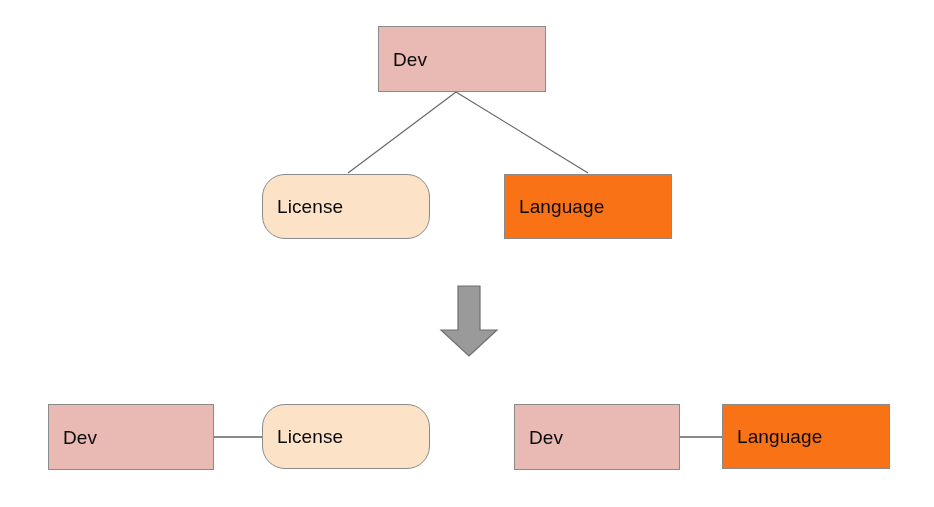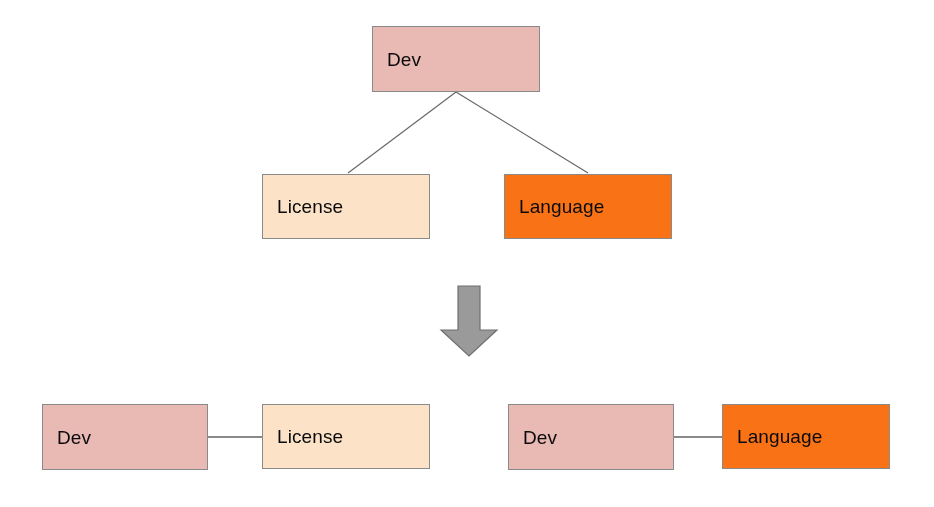--- a/index.html
+++ b/index.html
@@ -30,22 +30,22 @@
     white-space: nowrap;
   }
   .node.center-label {
     justify-content: flex-start;
     padding-left: 14px;
   }
   .node.pad-label {
     justify-content: flex-start;
     padding-left: 14px;
   }
-  .node-dev     { background: #e9b9b4; }
-  .node-license { background: #fce3c8; }
+  .node-dev     { background: #e9b9b4; margin-left: 6px; }
+  .node-license { background: #fce3c8; border-radius: 23px; }
   .node-language{ background: #f97316; }
 
   svg.edges {
     position: absolute;
     left: 0;
     top: 0;
     width: 934px;
     height: 507px;
     pointer-events: none;
   }

